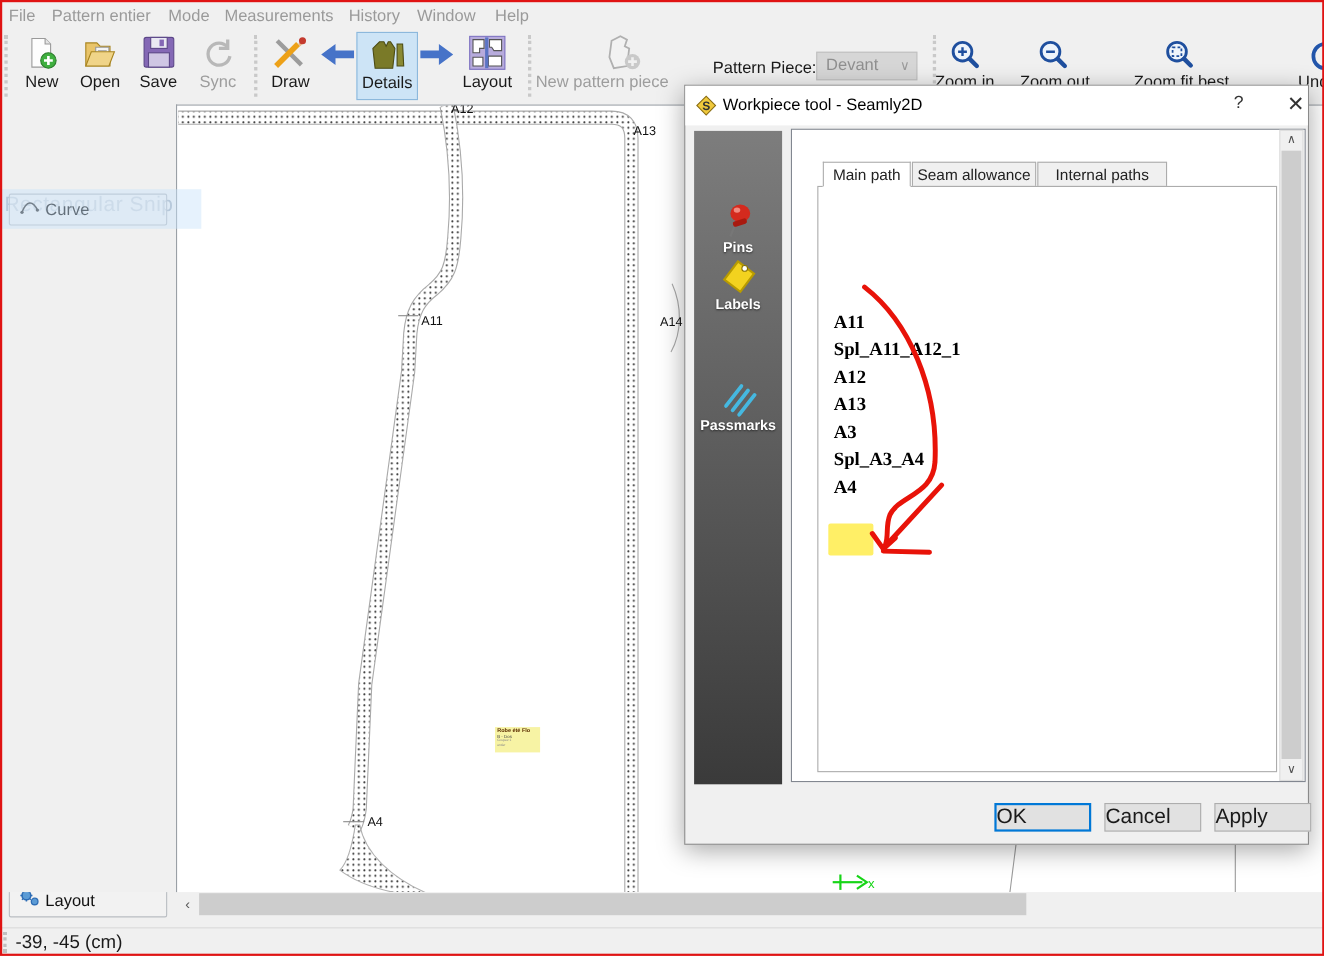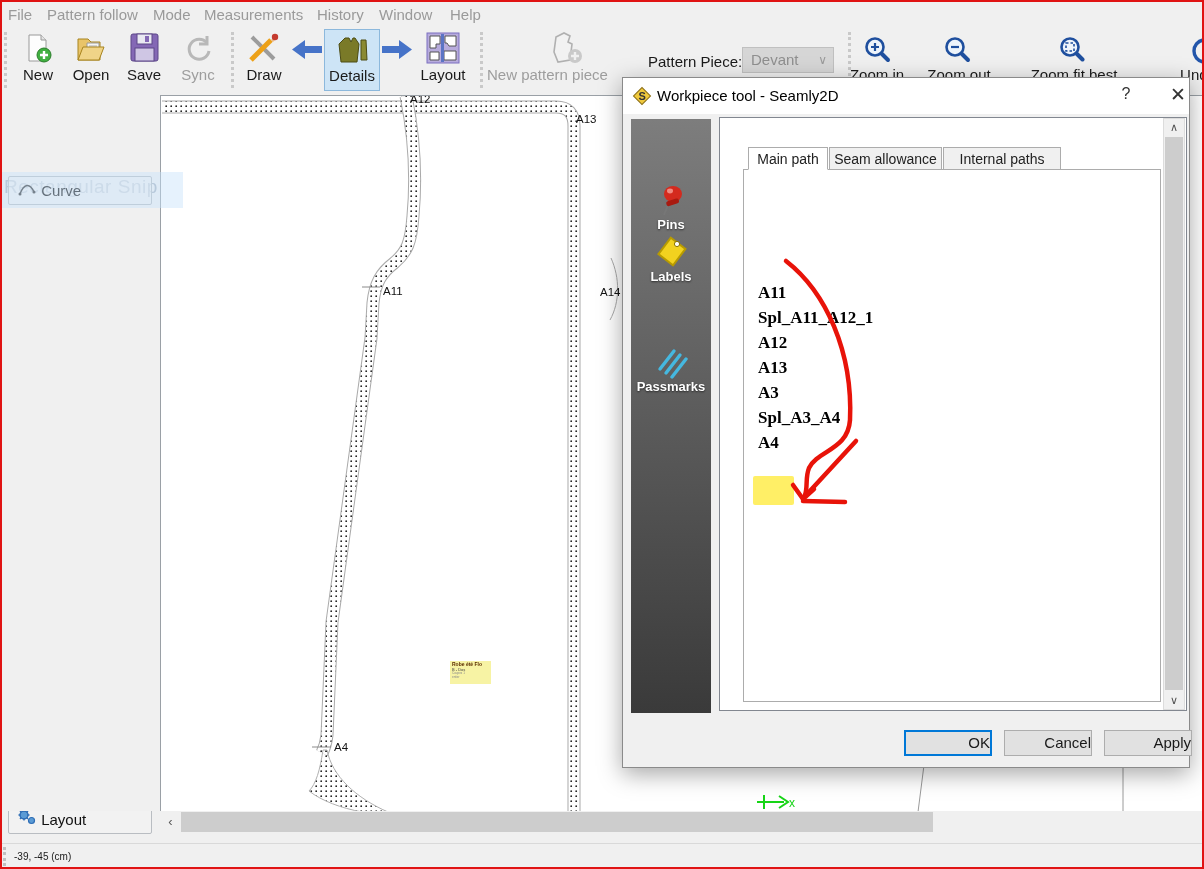--- a/index.html
+++ b/index.html
@@ -30,21 +30,21 @@
   
   #canvas { left:160px; top:95px; width:1044px; height:716px; background:#fff; border-left:1px solid #9aa0a6; border-top:1px solid #9aa0a6; z-index:1; }
   #note-box { left:450px; top:661px; width:41px; height:23px; background:#f7f3a4; z-index:2; padding:1px 2px; overflow:hidden; }
   #note-box .n1 { font-size:5px; font-weight:bold; color:#5a2c00; line-height:5px; }
   #note-box .n2 { font-size:4px; color:#444; line-height:5px; }
   #note-box .n3 { font-size:3px; color:#8a8a8a; line-height:3.5px; }
   
   #hscroll { left:161px; top:812px; width:1043px; height:20px; background:#f0f0f0; z-index:2; }
   #hscroll .larr { position:absolute; left:0; top:0; width:19px; height:20px; color:#5a5a5a; font-size:13px; text-align:center; line-height:19px; background:#f0f0f0; }
   #hscroll .thumb { position:absolute; left:20px; top:0; width:752px; height:20px; background:#cdcdcd; }
-  #statusbar { left:0; top:843px; width:1204px; height:26px; background:#f0f0f0; border-top:1px solid #d9d9d9; z-index:2; font-size:10px; line-height:25px; }
+  #statusbar { left:0; top:843px; width:1204px; height:26px; background:#f0f0f0; border-top:1px solid #d9d9d9; z-index:2; font-size:17px; line-height:25px; }
   #statusbar .grip { position:absolute; left:3px; top:3px; height:19px; border-left:3px dotted #c0c0c0; }
   #statusbar .coords { position:absolute; left:14px; }
   
   #dialog { left:622px; top:77px; width:568px; height:691px; background:#f0f0f0; border:1px solid #8a8a8a; box-shadow:0 6px 22px rgba(0,0,0,.35); z-index:10; }
   #dlg-title { position:absolute; left:0; top:0; width:100%; height:36px; background:#fff; }
   #dlg-title .t { position:absolute; left:34px; top:9px; font-size:15px; color:#000; }
   #dlg-title .q { position:absolute; left:488px; top:7px; font-size:16px; color:#333; width:30px; text-align:center; }
   #dlg-title .x { position:absolute; left:540px; top:5px; font-size:19px; color:#333; width:30px; text-align:center; }
   #dlg-strip { position:absolute; left:8px; top:41px; width:80px; height:594px; background:linear-gradient(180deg,#7d7d7d,#3a3a3a); }
   .strip-item { position:absolute; left:0; width:80px; text-align:center; }
@@ -56,35 +56,35 @@
   .tab.active { background:#fff; border-bottom:1px solid #fff; z-index:3; }
   #tab-pane { position:absolute; left:120px; top:91px; width:418px; height:533px; background:#fff; border:1px solid #acacac; z-index:2; }
   .chk { position:absolute; width:15px; height:15px; background:#fff; border:1px solid #4a4a4a; }
   .chk-label { position:absolute; font-size:14.5px; color:#111; }
   #dir-note { position:absolute; left:168px; top:112px; font-size:14.5px; color:#111; }
   #list-box { position:absolute; left:128px; top:197px; width:386px; height:382px; background:#fff; border:1px solid #6e6e6e; overflow:hidden; }
   .li { height:25px; line-height:25px; padding-left:6px; font-family:"Liberation Serif", serif; font-weight:bold; font-size:17px; color:#000; position:relative; z-index:2; }
   #sel-row { position:absolute; left:1px; top:202px; width:384px; height:25px; background:#d2d2d2; z-index:1; }
   #hl-yellow { position:absolute; left:1px; top:200px; width:41px; height:29px; background:rgba(255,228,0,.6); border-radius:2px; z-index:3; }
   #dlg-ready { position:absolute; left:130px; top:591px; font-size:14.5px; }
-  .dlg-btn { position:absolute; top:652px; width:88px; height:26px; background:#e1e1e1; border:1px solid #adadad; font-size:15px; text-align:right; line-height:24px; }
+  .dlg-btn { position:absolute; top:652px; width:88px; height:26px; background:#e1e1e1; border:1px solid #adadad; font-size:19px; text-align:left; line-height:24px; }
   #btn-ok { border:2px solid #0078d7; line-height:22px; }
   #dlg-vscroll { position:absolute; left:540px; top:40px; width:22px; height:592px; background:#f0f0f0; border:1px solid #dcdcdc; }
   #dlg-vscroll .up, #dlg-vscroll .dn { position:absolute; left:0; width:20px; height:17px; color:#505050; font-size:11px; text-align:center; line-height:17px; }
   #dlg-vscroll .up { top:0; } #dlg-vscroll .dn { bottom:0; }
   #dlg-vscroll .vthumb { position:absolute; left:1px; top:18px; width:18px; height:553px; background:#cdcdcd; }
   svg { display:block; }
   .overlay { position:absolute; left:0; top:0; width:1204px; height:869px; pointer-events:none; }
 </style>
 </head>
 <body>
 
 <div id="menubar" class="abs">
   <span class="menu-item" style="left:8px">File</span>
-  <span class="menu-item" style="left:47px">Pattern follow</span>
+  <span class="menu-item" style="left:47px">Pattern entier</span>
   <span class="menu-item" style="left:153px">Mode</span>
   <span class="menu-item" style="left:204px">Measurements</span>
   <span class="menu-item" style="left:317px">History</span>
   <span class="menu-item" style="left:379px">Window</span>
   <span class="menu-item" style="left:450px">Help</span>
 </div>
 
 <div id="toolbar" class="abs">
   <div class="tb-sep" style="left:4px"></div>
   <div class="tb-sep" style="left:231px"></div>

